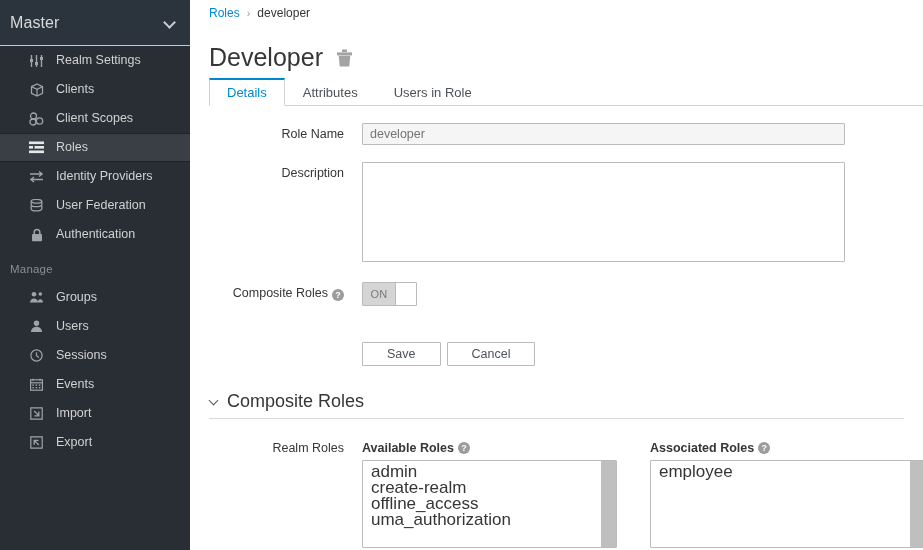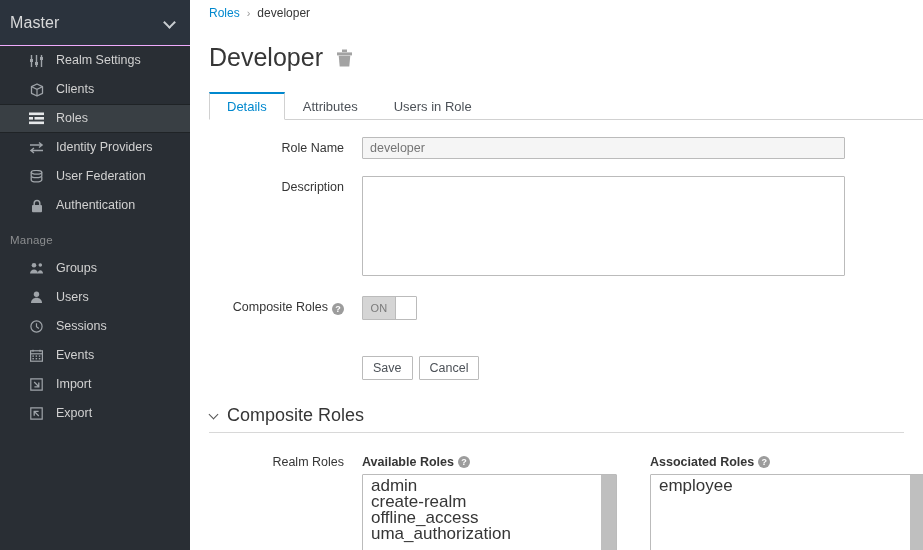--- a/index.html
+++ b/index.html
@@ -112,21 +112,21 @@
   .trash-btn {
     margin-left: 13px;
     width: 18px; height: 20px;
     cursor: pointer;
     position: relative;
     top: 2px;
   }
 
   .tabs {
     display: flex;
-    margin-top: 18px;
+    margin-top: 4px;
     border-bottom: 1px solid #d1d1d1;
     height: 28px;
     padding-left: 0;
   }
   .tab {
     padding: 0 17px;
     height: 28px;
     line-height: 27px;
     font-size: 13px;
     color: #4d5258;
@@ -222,21 +222,21 @@
     background: #fff;
     border-left: 1px solid #bbb;
   }
 
   .btn-row { margin-top: 19px; display: flex; gap: 6px; }
   .btn {
     border: 1px solid #bbb;
     background: #fff;
     color: #4d5258;
     font-size: 12.5px;
-    padding: 3px 10px;
+    padding: 3px 24px;
     border-radius: 1px;
     cursor: pointer;
     font-family: "Liberation Sans", sans-serif;
     line-height: 16px;
   }
 
   
   .section {
     margin-top: 26px;
     padding-right: 0;
@@ -344,20 +344,30 @@
     <div class="nav-item">
       <span class="nav-ico">
         <svg width="14" height="14" viewBox="0 0 14 14">
           <path d="M7 1L12.5 3.7v6.6L7 13 1.5 10.3V3.7z" fill="none" stroke="#9fa4a9" stroke-width="1.3" stroke-linejoin="round"></path>
           <path d="M1.6 3.8L7 6.4l5.4-2.6M7 6.4V13" stroke="#9fa4a9" stroke-width="1.2" fill="none"></path>
         </svg>
       </span>
       <span class="nav-label">Clients</span>
     </div>
 
+    <div class="nav-item">
+      <span class="nav-ico">
+        <svg width="15" height="14" viewBox="0 0 15 14">
+          <circle cx="4.5" cy="4" r="3" fill="none" stroke="#9fa4a9" stroke-width="1.3"></circle>
+          <circle cx="4" cy="10" r="3" fill="none" stroke="#9fa4a9" stroke-width="1.3"></circle>
+          <circle cx="10.5" cy="9" r="3.2" fill="none" stroke="#9fa4a9" stroke-width="1.3"></circle>
+        </svg>
+      </span>
+      <span class="nav-label">Client Scopes</span>
+    </div>
 
     <div class="nav-item active">
       <span class="nav-ico">
         <svg width="15" height="13" viewBox="0 0 15 13">
           <rect x="0" y="0.5" width="15" height="2.6" fill="#e6e8ea"></rect>
           <rect x="0" y="5" width="4" height="2.6" fill="#e6e8ea"></rect>
           <rect x="5.5" y="5" width="9.5" height="2.6" fill="#e6e8ea"></rect>
           <rect x="0" y="9.5" width="15" height="2.6" fill="#e6e8ea"></rect>
         </svg>
       </span>

